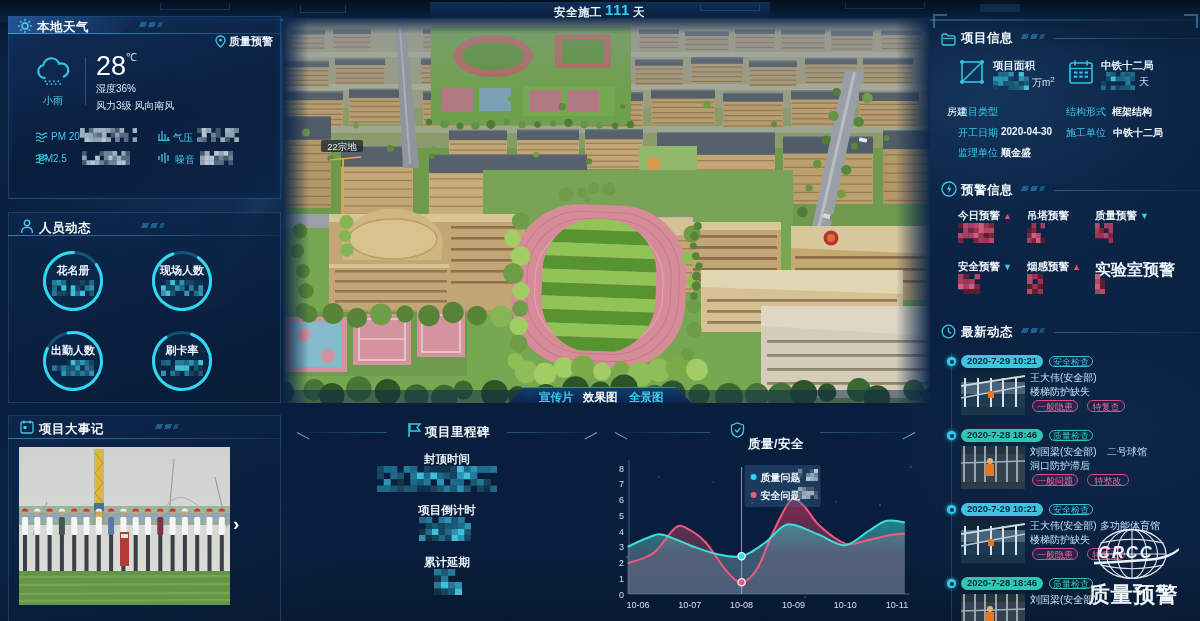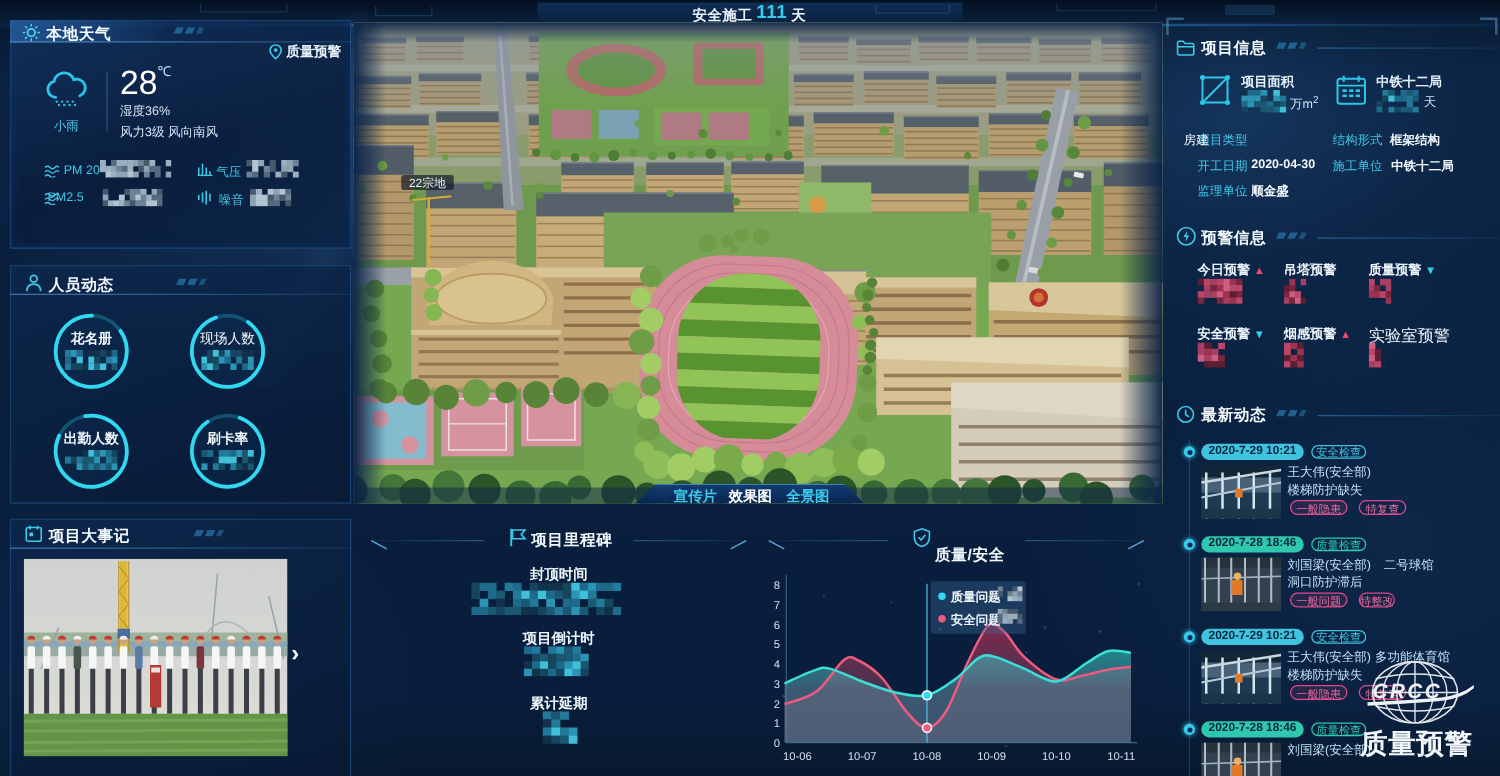--- a/index.html
+++ b/index.html
@@ -249,21 +249,21 @@
         <rect x="18.7" y="10.7" width="5.0" height="5.6" fill="#3fc0d8"></rect>
         <rect x="23.3" y="10.7" width="5.0" height="5.6" fill="#1d6a8a"></rect>
         <rect x="28.0" y="10.7" width="5.0" height="5.6" fill="#3fc0d8"></rect>
         <rect x="37.3" y="10.7" width="5.0" height="5.6" fill="#1b5871"></rect>
       </svg>
     </div>
     <svg class="ab" style="left:149px;top:248px" width="66" height="66" viewBox="0 0 66 66">
 <circle cx="33" cy="33" r="28.5" fill="rgba(12,45,80,0.45)" stroke="rgba(47,200,235,0.28)" stroke-width="3"></circle>
 <circle cx="33" cy="33" r="28.5" fill="none" stroke="#2fd9f2" stroke-width="3" stroke-linecap="round" stroke-dasharray="152 27" transform="rotate(-55 33 33)"></circle>
     </svg>
-    <div class="ab" style="left:150px;top:263px;width:64px;text-align:center;font-size:11px;font-weight:normal;color:#f0f8ff">现场人数</div>
+    <div class="ab" style="left:150px;top:263px;width:64px;text-align:center;font-size:11px;font-weight:bold;color:#f0f8ff">现场人数</div>
     <div style="position:absolute;left:161px;top:280px">
       <svg style="position:absolute" width="42" height="16" viewBox="0 0 42 16" opacity="1.0">
         <rect x="4.7" y="0.0" width="5.0" height="5.6" fill="#15455f"></rect>
         <rect x="9.3" y="0.0" width="5.0" height="5.6" fill="#3fc0d8"></rect>
         <rect x="14.0" y="0.0" width="5.0" height="5.6" fill="#15455f"></rect>
         <rect x="18.7" y="0.0" width="5.0" height="5.6" fill="#2b93b3"></rect>
         <rect x="23.3" y="0.0" width="5.0" height="5.6" fill="#15455f"></rect>
         <rect x="28.0" y="0.0" width="5.0" height="5.6" fill="#15455f"></rect>
         <rect x="32.7" y="0.0" width="5.0" height="5.6" fill="#11324a"></rect>
         <rect x="37.3" y="0.0" width="5.0" height="5.6" fill="#11324a"></rect>
@@ -1491,21 +1491,21 @@
         <rect x="0.0" y="5.0" width="5.6" height="5.3" fill="#bb4667"></rect>
         <rect x="10.7" y="5.0" width="5.6" height="5.3" fill="#9e3351"></rect>
         <rect x="0.0" y="10.0" width="5.6" height="5.3" fill="#5c1f31"></rect>
         <rect x="5.3" y="10.0" width="5.6" height="5.3" fill="#9e3351"></rect>
         <rect x="10.7" y="10.0" width="5.6" height="5.3" fill="#5c1f31"></rect>
         <rect x="0.0" y="15.0" width="5.6" height="5.3" fill="#bb4667"></rect>
         <rect x="5.3" y="15.0" width="5.6" height="5.3" fill="#5c1f31"></rect>
         <rect x="10.7" y="15.0" width="5.6" height="5.3" fill="#9e3351"></rect>
       </svg>
     </div>
-    <div class="ab" style="left:1095px;top:260px;font-size:13px;font-weight:normal;color:#eef6fd;white-space:nowrap">实验室预警 </div>
+    <div class="ab" style="left:1095px;top:260px;font-size:16px;font-weight:bold;color:#eef6fd;white-space:nowrap">实验室预警 </div>
     <div style="position:absolute;left:1095px;top:274px;width:10px;height:20px">
       <svg style="position:absolute" width="10" height="20" viewBox="0 0 10 20" opacity="1.0">
         <rect x="0.0" y="0.0" width="5.3" height="5.3" fill="#cc5e80"></rect>
         <rect x="0.0" y="5.0" width="5.3" height="5.3" fill="#bb4667"></rect>
         <rect x="5.0" y="5.0" width="5.3" height="5.3" fill="#5c1f31"></rect>
         <rect x="0.0" y="10.0" width="5.3" height="5.3" fill="#cc5e80"></rect>
         <rect x="5.0" y="10.0" width="5.3" height="5.3" fill="#5c1f31"></rect>
         <rect x="0.0" y="15.0" width="5.3" height="5.3" fill="#a63f63"></rect>
         <rect x="5.0" y="15.0" width="5.3" height="5.3" fill="#bb4667"></rect>
       </svg>
@@ -1555,21 +1555,21 @@
       <line x1="56" y1="0" x2="56" y2="43" stroke="#aebfc9" stroke-width="1.6"></line>
       <line x1="0" y1="17" x2="64" y2="15" stroke="#9fb2bd" stroke-width="1.4"></line>
       <rect x="24" y="18" width="9" height="12" fill="#e07a28"></rect>
       <circle cx="29" cy="15" r="3" fill="#e8b06a"></circle>
       <rect y="36" width="64" height="7" fill="#2c3a44"></rect>
     </svg>
     <div class="ab" style="left:1030px;top:445px;font-size:10px;color:#bfe0f5;white-space:nowrap">刘国梁(安全部)</div>
     <div class="ab" style="left:1107px;top:445px;font-size:10px;color:#bfe0f5;white-space:nowrap">二号球馆</div>
     <div class="ab" style="left:1030px;top:459px;font-size:10px;color:#bfe0f5">洞口防护滞后</div>
     <div class="ab" style="left:1032px;top:474px;width:46px;height:12px;border:1px solid #e0488a;border-radius:6.5px;font-size:9px;color:#ef6a9b;text-align:center;line-height:12px;background:rgba(224,72,138,0.12)">一般问题</div>
-    <div class="ab" style="left:1087px;top:474px;width:29px;height:12px;border:1px solid #e0488a;border-radius:6.5px;font-size:9px;color:#ef6a9b;text-align:center;line-height:12px">特整改</div>
+    <div class="ab" style="left:1087px;top:474px;width:42px;height:12px;border:1px solid #e0488a;border-radius:6.5px;font-size:9px;color:#ef6a9b;text-align:center;line-height:12px">特整改</div>
     <div class="ab" style="left:947px;top:505px;width:9px;height:9px;border-radius:50%;background:#35c9ea;box-shadow:0 0 4px #35c9ea"></div>
     <div class="ab" style="left:949.5px;top:507.5px;width:4px;height:4px;border-radius:50%;background:#0d2b4e"></div>
     <div class="ab" style="left:961px;top:503px;width:82px;height:12.5px;border-radius:6.5px;background:#3fc3de;font-size:9.5px;font-weight:bold;color:#07263f;text-align:center;line-height:12.5px">2020-7-29 10:21</div>
     <div class="ab" style="left:1049px;top:503.5px;width:44px;height:11px;border:1px solid #3fc3de;border-radius:6px;font-size:9px;color:#3fc3de;text-align:center;line-height:11px">安全检查</div>
     <svg class="ab" style="left:961px;top:520px" width="64" height="43" viewBox="0 0 64 43">
       <rect width="64" height="43" fill="#1d3a52"></rect>
       <rect width="64" height="10" fill="#122638"></rect>
       <rect y="10" width="64" height="12" fill="#9ab2c2" opacity="0.35"></rect>
       <line x1="4" y1="6" x2="4" y2="43" stroke="#d8e4ec" stroke-width="2"></line>
       <line x1="17" y1="6" x2="17" y2="43" stroke="#d8e4ec" stroke-width="2"></line>

